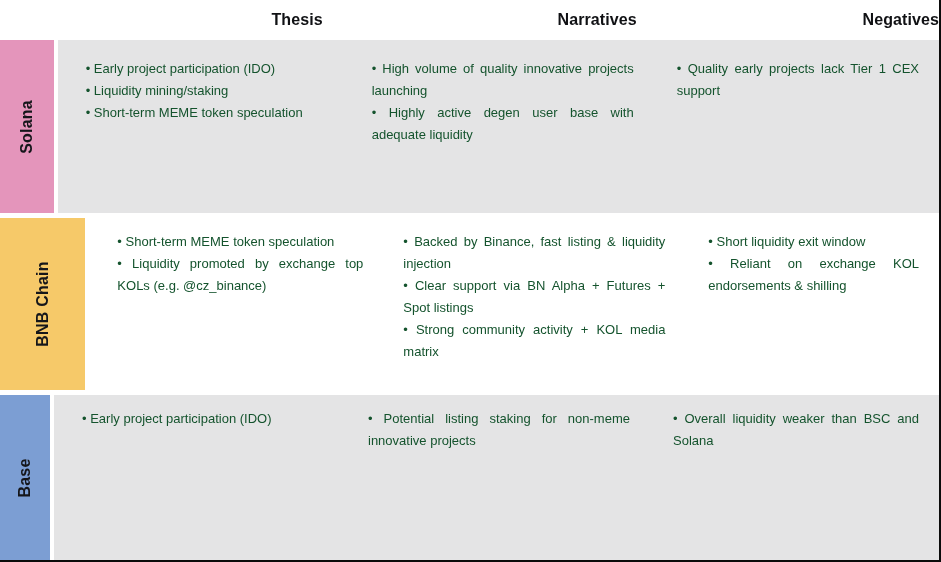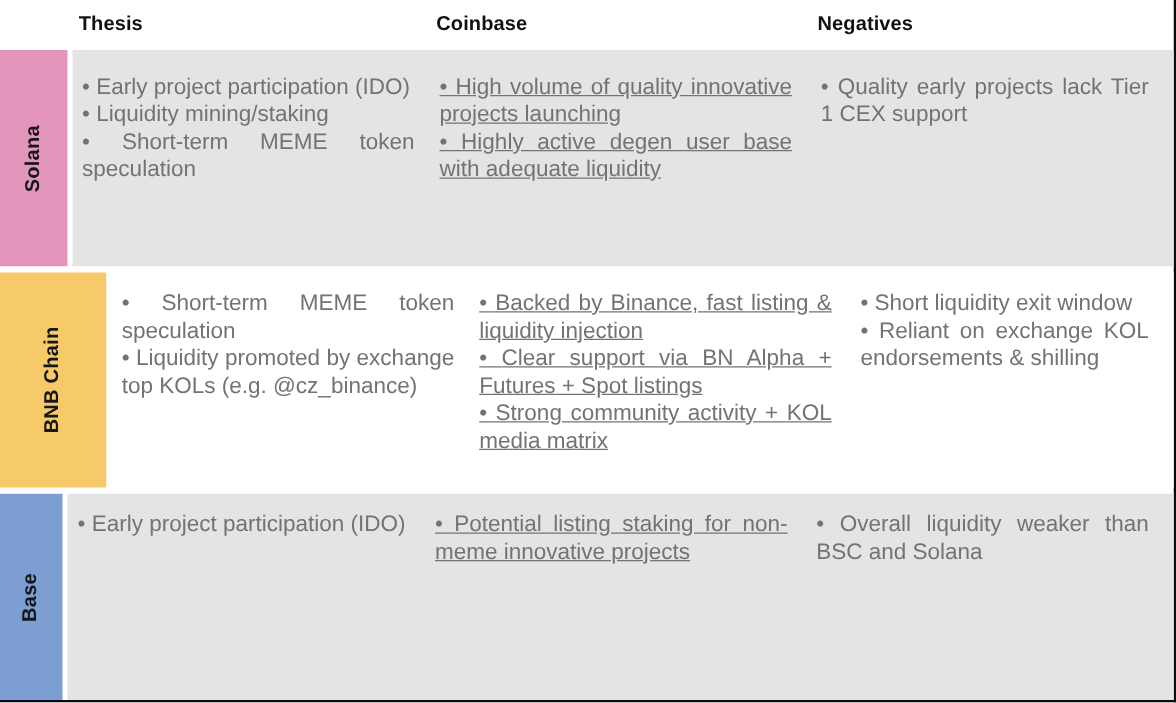--- a/index.html
+++ b/index.html
@@ -1,20 +1,20 @@
 <!DOCTYPE html>
 <html><head>
 <meta charset="utf-8">
 <style>
   html,body { margin:0; padding:0; background:#ffffff; }
   body { width:941px; height:562px; font-family:"Liberation Sans", sans-serif; }
   .page {
     box-sizing:border-box; width:941px; height:562px;
     border-right:2px solid #0b0b0b; border-bottom:2px solid #0b0b0b;
-    display:flex; flex-direction:column; background:#ffffff; overflow:hidden;
+    display:flex; flex-direction:column; background:#ffffff; overflow:hidden;align-items:flex-end;
   }
   .hrow { flex:0 0 40px; display:flex; }
   .row  { display:flex; }
   .row-gap { flex:0 0 5px; }
   .r0 { flex:0 0 173px; }
   .r1 { flex:0 0 172px; }
   .r2 { flex:1 1 auto; }
 
   .stripe-col { flex:0 0 50px; display:flex; align-items:center; justify-content:center; }
   .gap-col { flex:0 0 4px; }
@@ -33,39 +33,39 @@
     transform:rotate(-90deg); white-space:nowrap;
     font-weight:bold; font-size:16px; color:#15161a; letter-spacing:0.2px;
   }
 
   .r0 .cells { background:#e4e4e5; }
   .r1 .cells { background:#ffffff; }
   .r2 .cells { background:#e4e4e5; }
 
   .cell {
     padding:18px 12px 0 8px;
-    font-size:18px; line-height:22px; color:#737373;
-    text-align:justify; overflow:hidden;
+    font-size:13px; line-height:22px; color:#14532d;
+    text-align:justify; overflow:hidden;margin-left:20px;
   }
   .r1 .cell, .r2 .cell { padding-top:13px; }
-  .cell:nth-child(2) { padding-right:15px;text-decoration:underline; }
+  .cell:nth-child(2) { padding-right:15px; }
   .cell:nth-child(3) { padding-right:20px; }
   .bullet::before { content:"\2022\00a0"; }
 </style>
 </head>
 <body>
 
 <div class="page">
 
   <div class="hrow">
     <div class="stripe-col"></div>
     <div class="gap-col"></div>
     <div class="cells">
       <div class="hcell">Thesis</div>
-      <div class="hcell">Coinbase</div>
+      <div class="hcell">Narratives</div>
       <div class="hcell">Negatives</div>
     </div>
   </div>
 
   <div class="row r0">
     <div class="stripe-col">
       <span class="vlabel">Solana</span>
     </div>
     <div class="gap-col"></div>
     <div class="cells">

